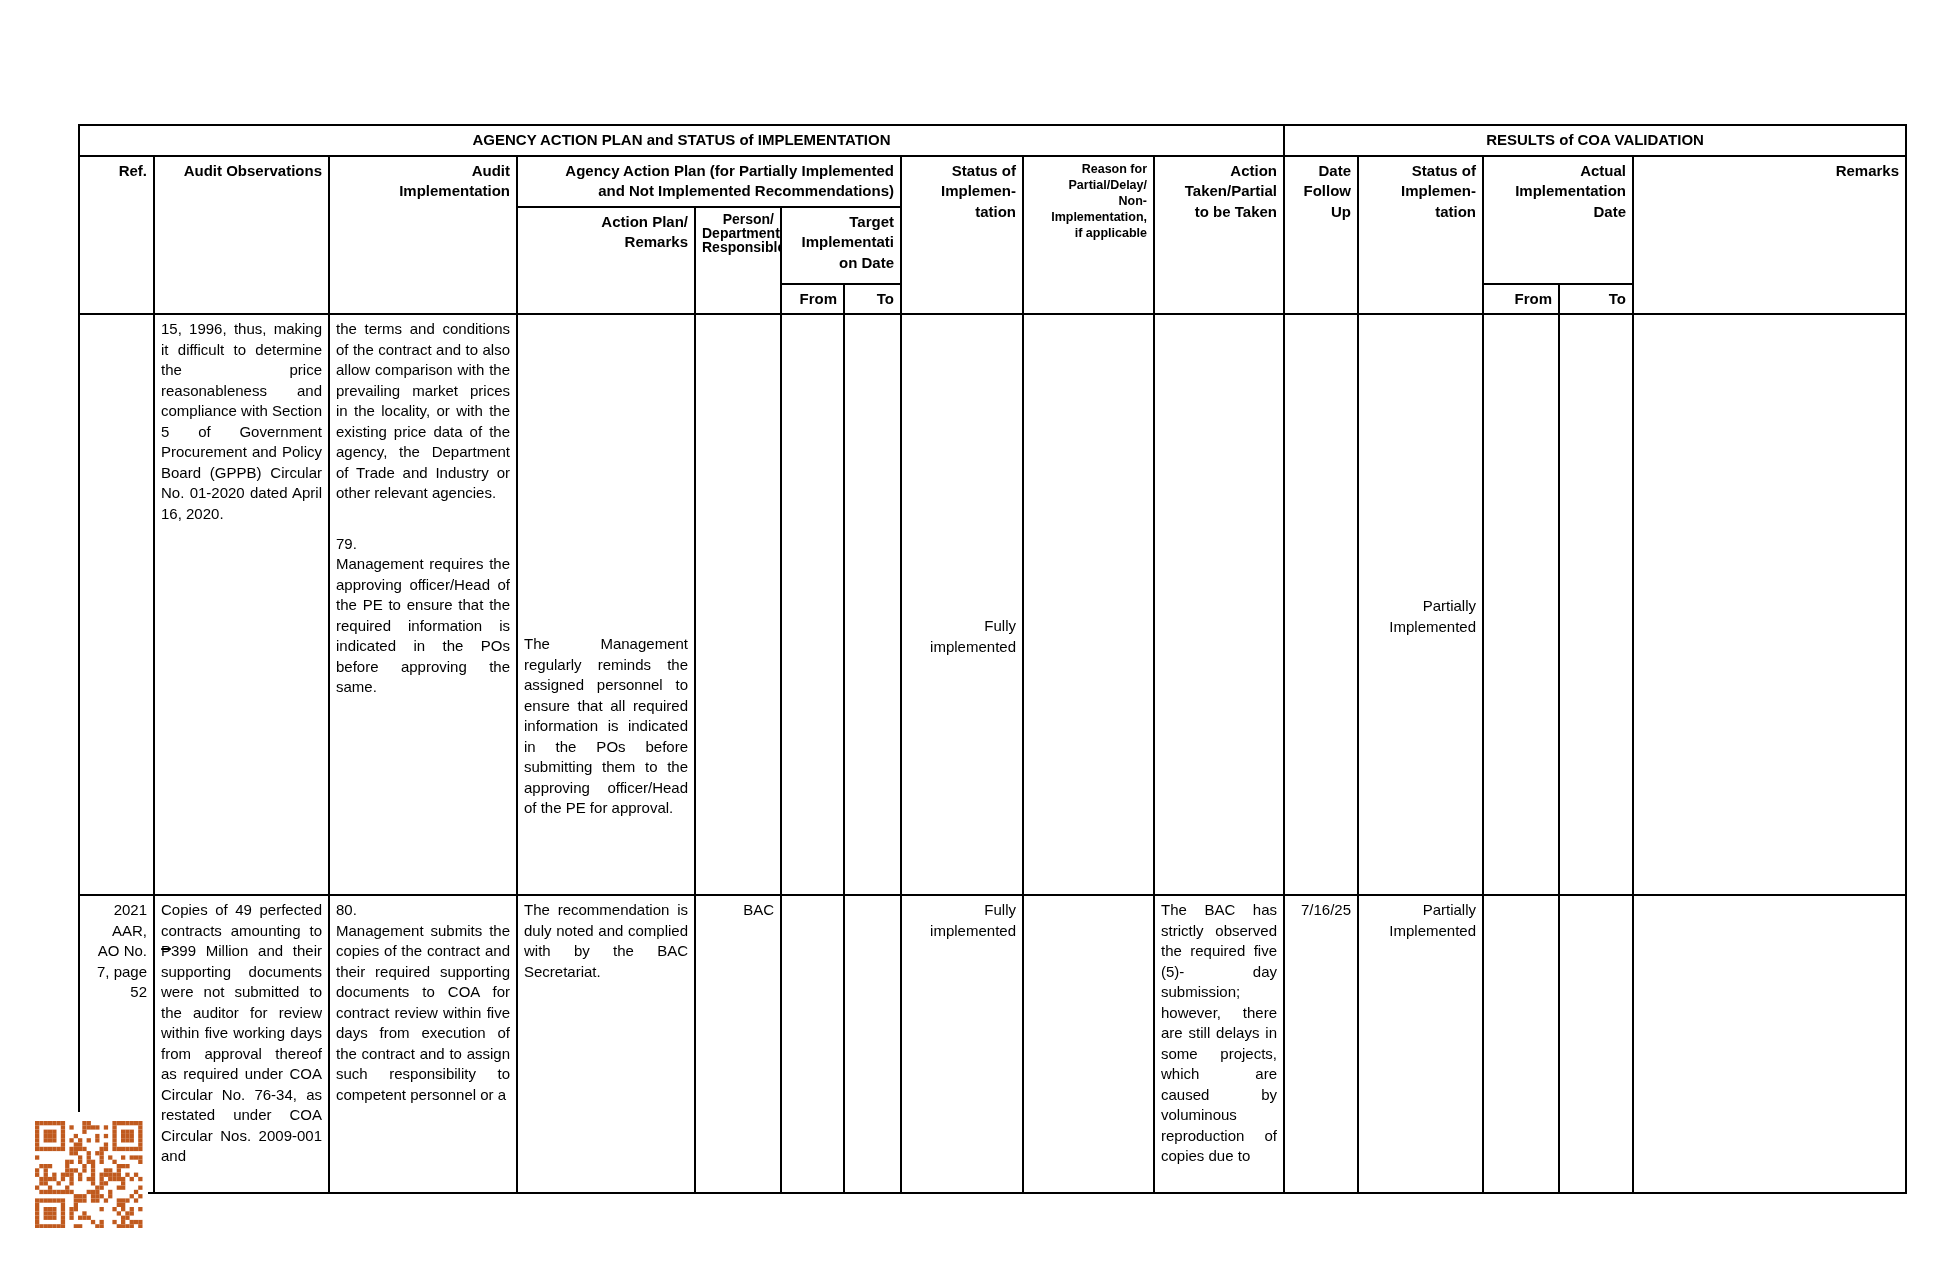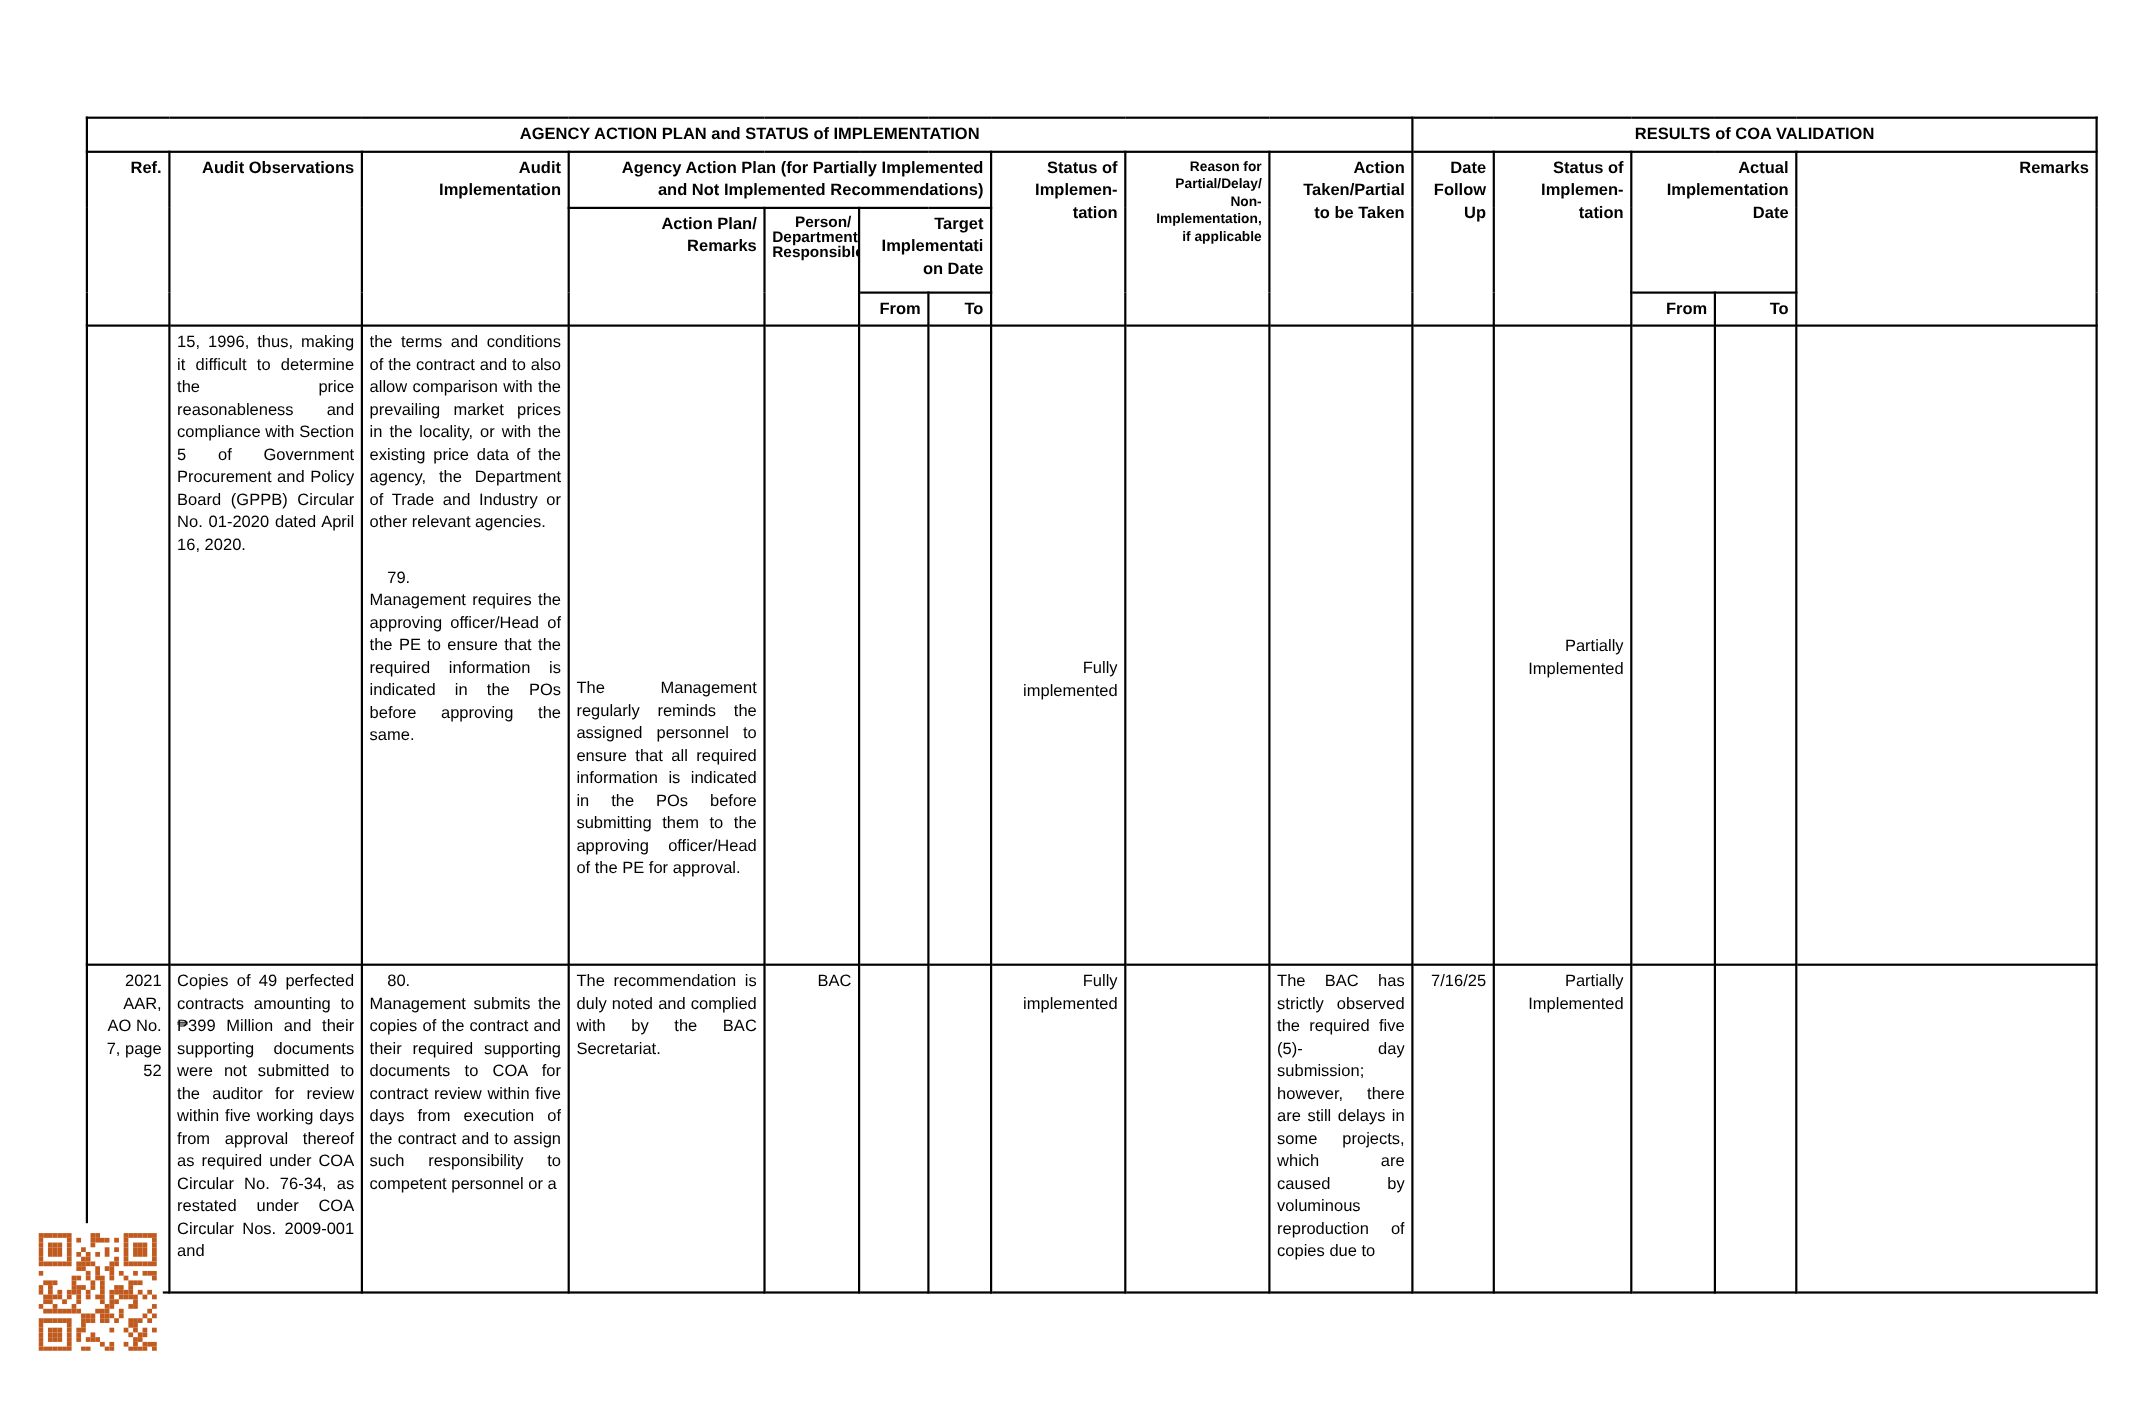--- a/index.html
+++ b/index.html
@@ -2,40 +2,40 @@
 <html><head>
 <meta charset="utf-8">
 <style>
   html,body{margin:0;padding:0;}
   body{
     width:1950px;height:1275px;position:relative;background:#ffffff;
     font-family:"Liberation Sans","DejaVu Sans",sans-serif;color:#000;
     overflow:hidden;
   }
   table.audit{
-    position:absolute;left:78px;top:106px;width:1827px;
+    position:absolute;left:78px;top:124px;width:1827px;
     border-collapse:collapse;table-layout:fixed;
   }
   table.audit td{
     border:2px solid #000;vertical-align:top;padding:4px 6px;
     font-size:15px;line-height:20.5px;overflow:hidden;
   }
   td.hd{
     font-weight:bold;text-align:right;vertical-align:middle;
     white-space:pre-line;line-height:19px;padding:2px 3px;
   }
   td.hd-top{vertical-align:top;}
   td.title-cell{font-weight:bold;text-align:center;vertical-align:middle;padding:1px 2px;line-height:18px;}
   td.hd.small{font-size:14px;line-height:14px;}
   td.hd.smallish{font-size:12.5px;line-height:16px;}
   .just{text-align:justify;}
   .pre{white-space:pre-line;}
   .ctr{text-align:right;}
   .numitem{display:flex;flex-direction:column;}
-  .numitem .num{width:34px;flex:none;margin-left:16px;}
+  .numitem .num{width:34px;flex:none;}
   .numitem .itemtext{flex:1;text-align:justify;}
   .gap-top-30{margin-top:30px;}
   .off-actionplan{margin-top:315px;}
   .off-status1{margin-top:297px;}
   .off-coastatus1{margin-top:277px;}
   .clip2{height:284px;overflow:hidden;}
   .clip1{height:571px;overflow:hidden;}
   #qr-box{
     position:absolute;left:30px;top:1112px;width:118px;height:125px;
     background:#ffffff;display:flex;align-items:center;justify-content:center;

